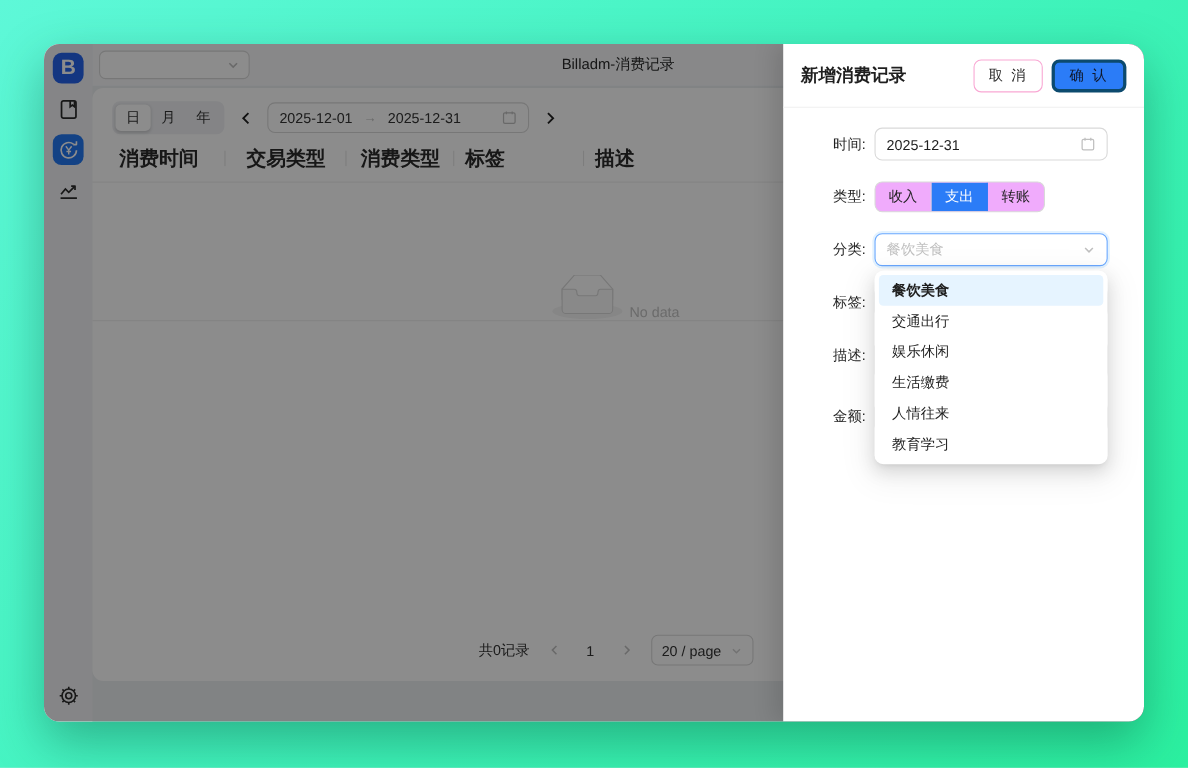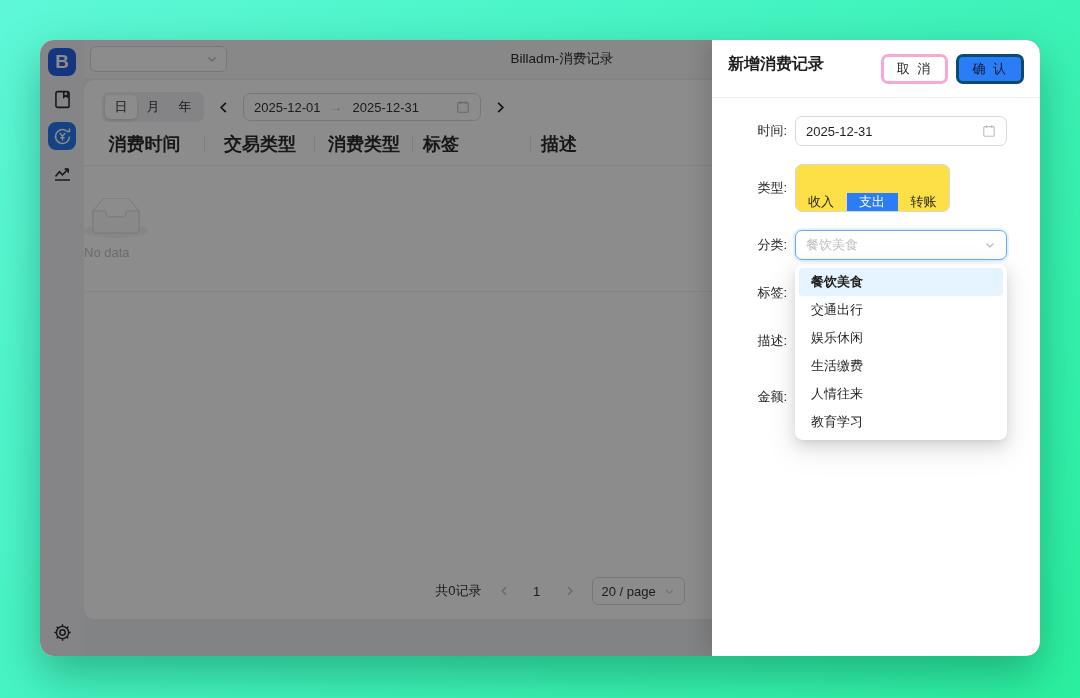--- a/index.html
+++ b/index.html
@@ -73,21 +73,21 @@
   .thead { display: flex; align-items: flex-start; height: 34px; font-size: 18px; font-weight: bold; color: #2b2b2b; border-bottom: 1px solid #efefef; }
   .th { position: relative; padding: 0 10px; }
   .th.c { text-align: center; }
   .th:not(:last-child)::after {
     content: ""; position: absolute; right: 0; top: 50%; transform: translateY(-50%);
     width: 1px; height: 14px; background: #e4e4e4;
   }
   .w1{width:121px}.w2{width:110px}.w3{width:98px}.w4{width:118px}.w5{flex:1}
   .empty-block {
     height: 126px; border-bottom: 1px solid #f0f0f0;
-    display: flex; flex-direction: column; align-items: flex-start; justify-content: center; gap: 6px;
+    display: flex; flex-direction: row; align-items: flex-end; justify-content: center; gap: 6px;
   }
   .empty-text { font-size: 13px; color: #c3c3c3; }
   
   .pager {
     margin-top: auto; padding: 0 0 14px 0; display: flex; align-items: center;
     justify-content: center; gap: 16px; font-size: 13px; color: #333;
   }
   .pager .pg-arrow { color: #bfbfbf; display: flex; cursor: pointer; }
   .pager .page-num { min-width: 22px; text-align: center; cursor: pointer; }
   .page-size {
@@ -97,39 +97,39 @@
   .page-size .chev { color: #cfcfcf; display: flex; }
   
   .mask { position: absolute; inset: 0; background: rgba(0,0,0,0.45); z-index: 5; }
   .drawer {
     position: absolute; top: 0; right: 0; bottom: 0; width: 328px; z-index: 10;
     background: #fff; border-radius: 0 14px 14px 0;
     box-shadow: -8px 0 20px rgba(0,0,0,0.12);
     display: flex; flex-direction: column;
   }
   .drawer-head {
-    display: flex; align-items: flex-start; padding: 14px 16px 13px 16px;
+    display: flex; align-items: center; padding: 14px 16px 13px 16px;
     border-bottom: 1px solid #f0f0f0;
   }
   .drawer-title { font-size: 16px; font-weight: bold; color: #1f1f1f; }
   .drawer-actions { margin-left: auto; display: flex; gap: 8px; }
   .btn { height: 30px; border-radius: 7px; font-size: 13px; padding: 0 13px; cursor: pointer; letter-spacing: 2px; }
-  .btn-cancel { background: #fff; border: 3px solid #f9a8d4; color: #1f1f1f; }
+  .btn-cancel { background: #fff; border: 1px solid #f9a8d4; color: #1f1f1f; }
   .btn-confirm { background: #2b7cf7; border: 3px solid #0c4a6e; color: #0f172a; }
   .drawer-body { padding: 18px 33px; position: relative; flex: 1; }
   .frow { display: flex; align-items: center; margin-bottom: 18px; }
   .frow.top { align-items: flex-start; }
   .flabel { width: 42px; flex: none; text-align: right; margin-right: 8px; font-size: 13px; color: #1f1f1f; line-height: 30px; white-space: nowrap; }
   .fctrl { flex: 1; min-width: 0; position: relative; }
   .input-box {
     height: 30px; border: 1px solid #d9d9d9; border-radius: 7px; background: #fff;
     display: flex; align-items: center; padding: 0 10px; font-size: 13px; color: #1f1f1f;
   }
   .input-box .cal { margin-left: auto; color: #bfbfbf; display: flex; }
-  .type-group { display: inline-flex; height: 48px; border: 1px solid #d9d9d9; border-radius: 7px; overflow: hidden; background: #fde047; align-items: flex-end; }
+  .type-group { display: inline-flex; height: 28px; border: 1px solid #d9d9d9; border-radius: 7px; overflow: hidden; background: #f0abfc; }
   .type-opt {
     min-width: 51px; padding: 0 12px; display: flex; align-items: center; justify-content: center;
     font-size: 13px; color: #1f1f1f; cursor: pointer; border-right: 1px solid #d9d9d9;
   }
   .type-opt:last-child { border-right: none; }
   .type-opt.sel { background: #2b7cf7; color: #fff; border-color: #2b7cf7; }
   .select-box {
     height: 30px; border: 1px solid #6aa8ff; box-shadow: 0 0 0 2px rgba(24,144,255,0.12);
     border-radius: 7px; background: #fff; display: flex; align-items: center;
     padding: 0 10px; font-size: 13px; color: #c0c0c0; cursor: pointer;

